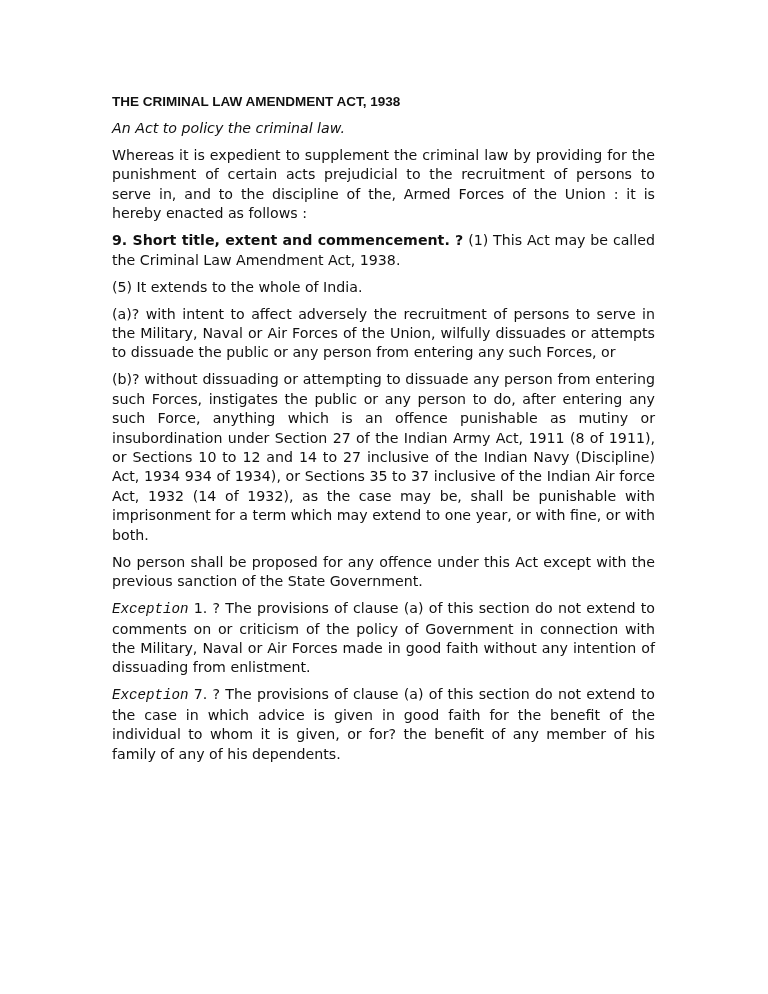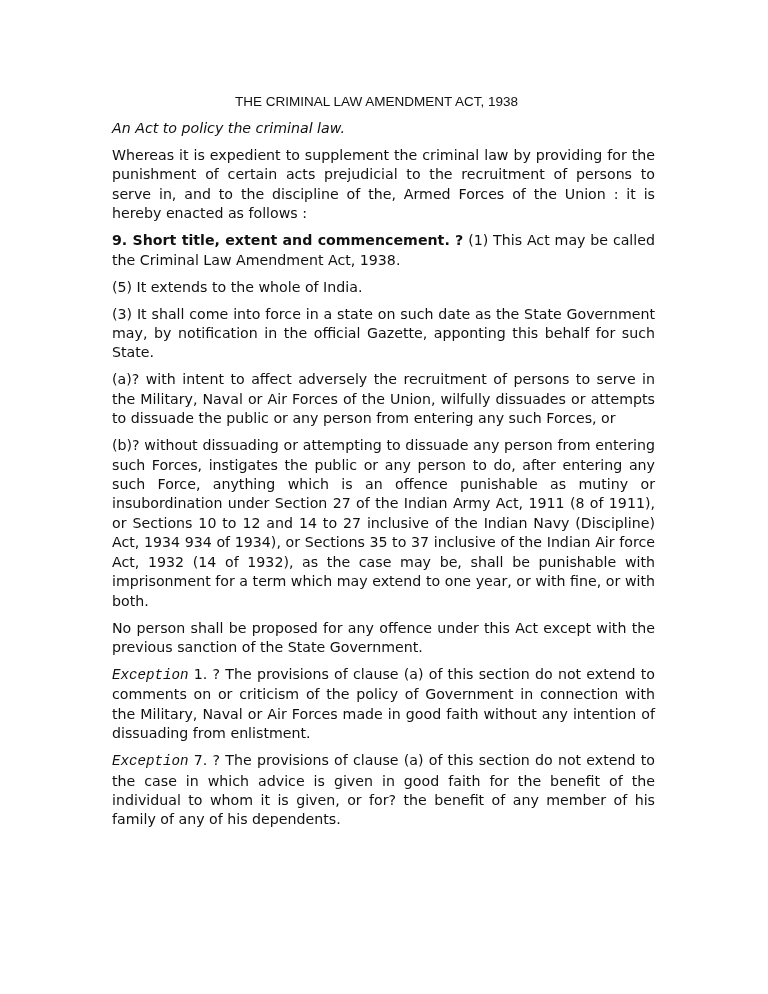--- a/index.html
+++ b/index.html
@@ -18,23 +18,23 @@
       position: absolute;
       left: 112px;
       top: 93px;
       width: 543px;
       font-family: "DejaVu Sans", sans-serif;
       font-size: 14.2px;
       line-height: 19.4px;
     }
     .title {
       font-family: "Liberation Sans", sans-serif;
-      font-weight: normal;
+      font-weight: bold;
       font-size: 13.5px;
-      text-align: center;
+      text-align: left;
       margin: 0 0 8px 0;
       line-height: 18px;
       padding-right: 14px;
     }
     p {
       margin: 0 0 7.6px 0;
       text-align: justify;
     }
     .subtitle {
       font-style: italic;
@@ -49,21 +49,20 @@
   <div class="title">THE CRIMINAL LAW AMENDMENT ACT, 1938</div>
 
   <p class="subtitle">An Act to policy the criminal law.</p>
 
   <p>Whereas it is expedient to supplement the criminal law by providing for the punishment of certain acts prejudicial to the recruitment of persons to serve in, and to the discipline of the, Armed Forces of the Union : it is hereby enacted as follows :</p>
 
   <p><span class="b">9. Short title, extent and commencement. ?</span><span> (1) This Act may be called the Criminal Law Amendment Act, 1938.</span></p>
 
   <p>(5) It extends to the whole of India.</p>
 
-  <p>(3) It shall come into force in a state on such date as the State Government may, by notification in the official Gazette, apponting this behalf for such State.</p>
 
 
   <p>(a)? with intent to affect adversely the recruitment of persons to serve in the Military, Naval or Air Forces of the Union, wilfully dissuades or attempts to dissuade the public or any person from entering any such Forces, or</p>
 
   <p>(b)? without dissuading or attempting to dissuade any person from entering such Forces, instigates the public or any person to do, after entering any such Force, anything which is an offence punishable as mutiny or insubordination under Section 27 of the Indian Army Act, 1911 (8 of 1911), or Sections 10 to 12 and 14 to 27 inclusive of the Indian Navy (Discipline) Act, 1934 934 of 1934), or Sections 35 to 37 inclusive of the Indian Air force Act, 1932 (14 of 1932), as the case may be, shall be punishable with imprisonment for a term which may extend to one year, or with fine, or with both.</p>
 
   <p>No person shall be proposed for any offence under this Act except with the previous sanction of the State Government.</p>
 
   <p><span class="i">Exception</span><span> 1. ? The provisions of clause (a) of this section do not extend to comments on or criticism of the policy of Government in connection with the Military, Naval or Air Forces made in good faith without any intention of dissuading from enlistment.</span></p>
 

